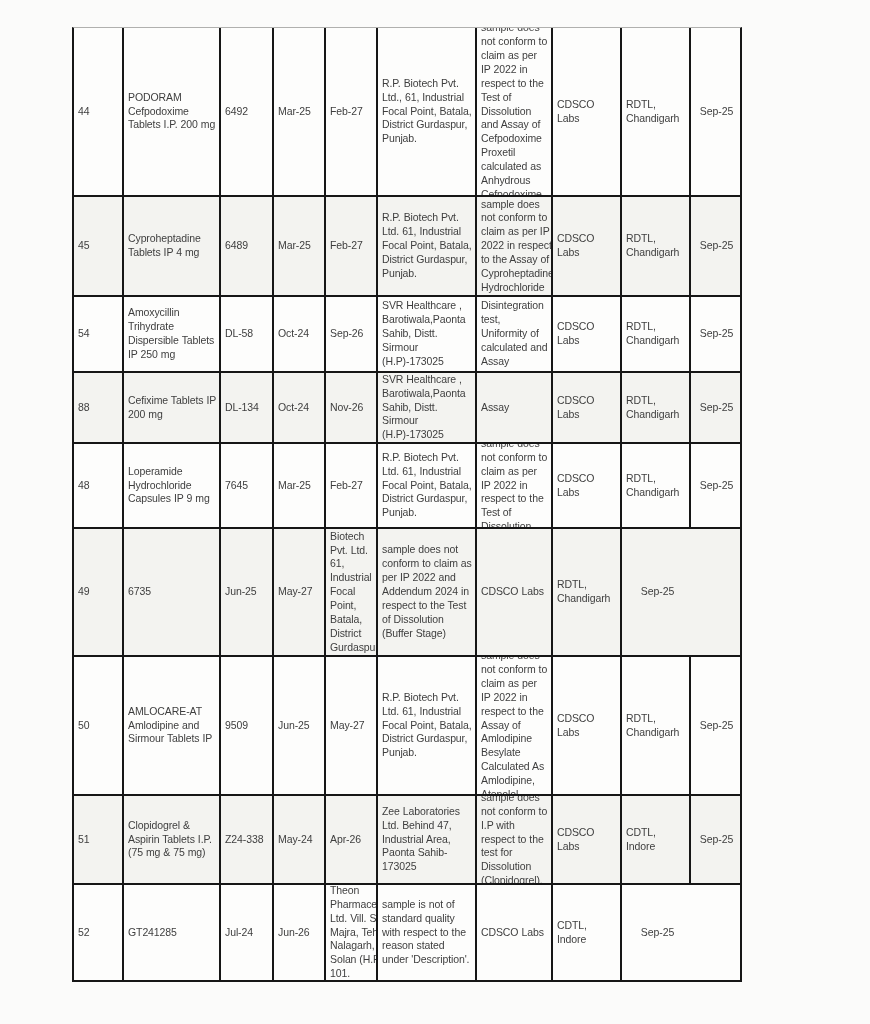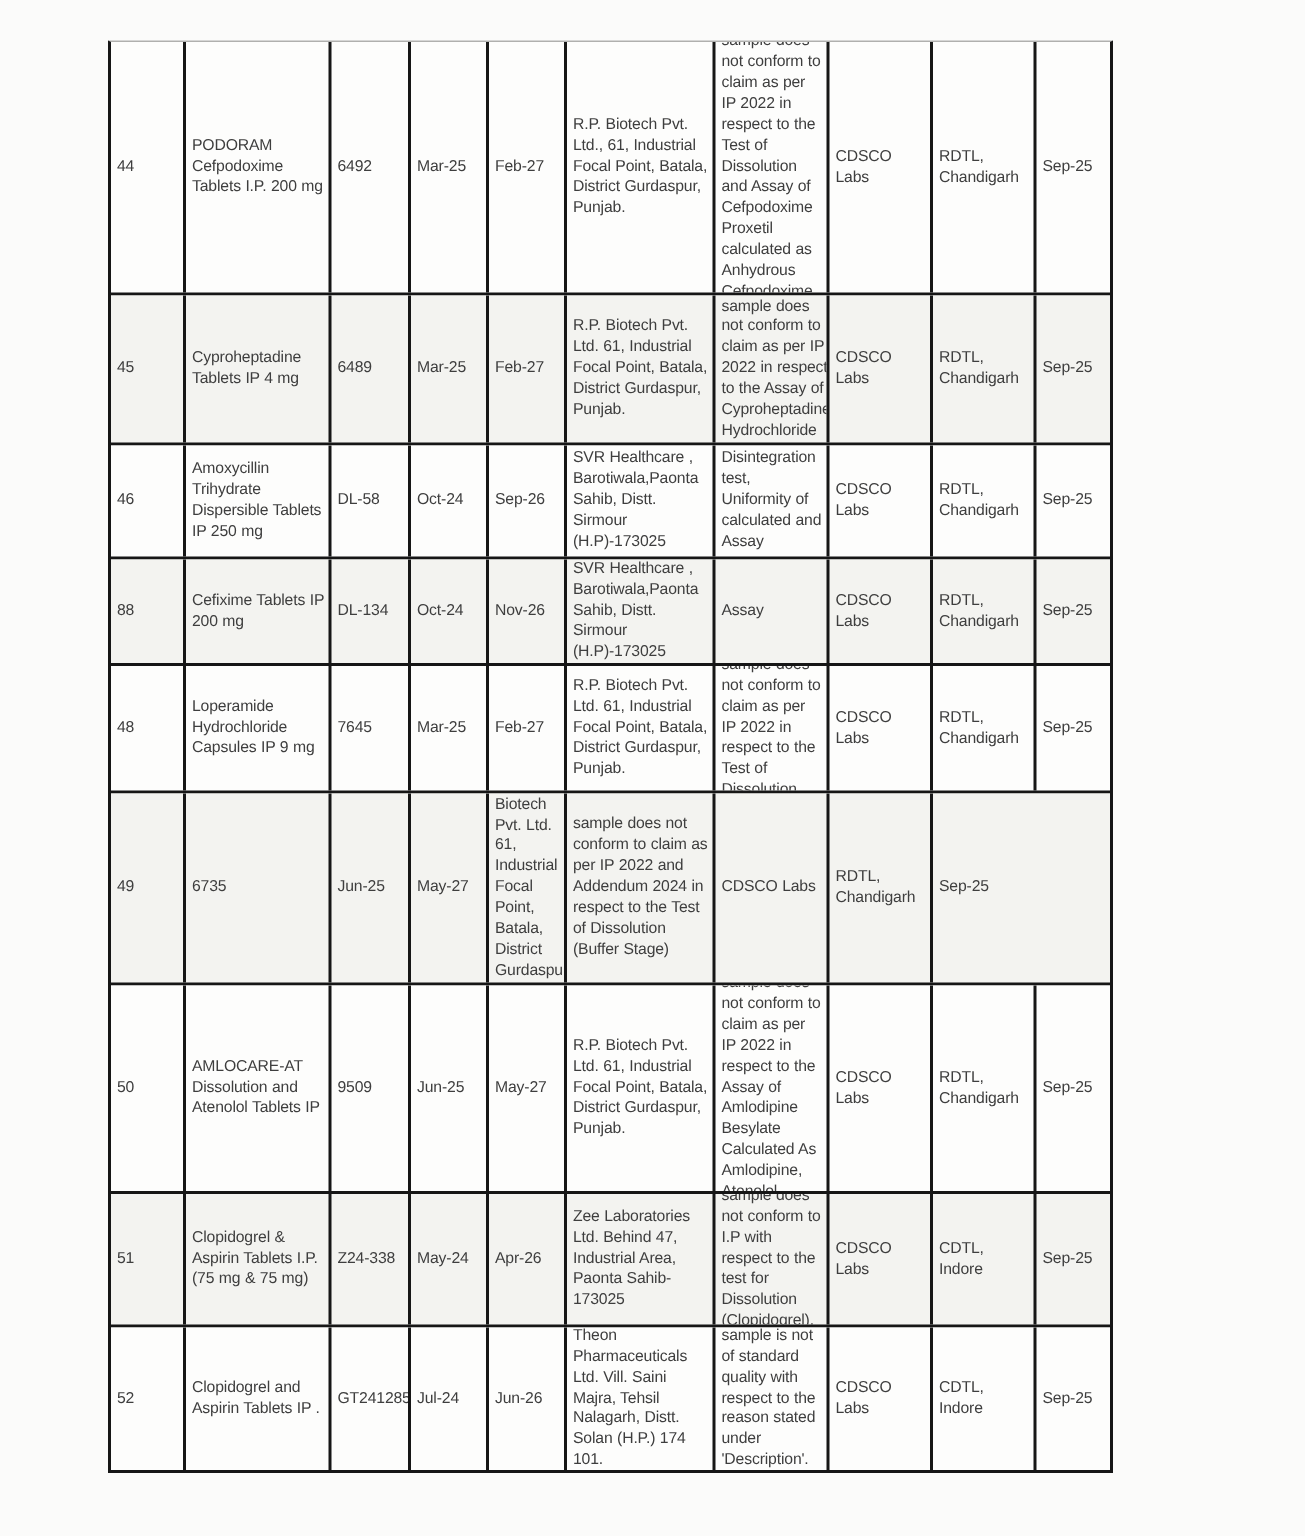--- a/index.html
+++ b/index.html
@@ -39,21 +39,21 @@
     padding: 1px 2px 1px 4px;
     display: flex;
     align-items: center;
     overflow: hidden;
     color: #3e3e3e;
     font-size: 10.5px;
     line-height: 1.32;
     letter-spacing: -0.1px;
     word-spacing: 0.2px;
   }
-  .cell:last-child { border-right: none; }
+  .cell:last-child { border-right: none; justify-content: center; }
   .cell span { display: block; }
   
   .r0 { height: 167px; }
   .r1 { height: 98px; }
   .r2 { height: 74px; }
   .r3 { height: 69px; }
   .r4 { height: 83px; }
   .r5 { height: 126px; }
   .r6 { height: 137px; }
   .r7 { height: 87px; }
@@ -126,21 +126,21 @@
       <div class="cell">
           <span>RDTL, Chandigarh</span>
         </div>
       <div class="cell">
           <span>Sep-25</span>
         </div>
     </div>
 
     <div class="trow r2">
       <div class="cell">
-          <span>46</span>
+          <span>54</span>
         </div>
       <div class="cell">
           <span>Amoxycillin Trihydrate Dispersible Tablets IP 250 mg</span>
         </div>
       <div class="cell">
           <span>DL-58</span>
         </div>
       <div class="cell">
           <span>Oct-24</span>
         </div>
@@ -258,21 +258,21 @@
       <div class="cell">
           <span>Sep-25</span>
         </div>
     </div>
 
     <div class="trow r6">
       <div class="cell">
           <span>50</span>
         </div>
       <div class="cell">
-          <span>AMLOCARE-AT Dissolution and Atenolol Tablets IP</span>
+          <span>AMLOCARE-AT Amlodipine and Sirmour Tablets IP</span>
         </div>
       <div class="cell">
           <span>9509</span>
         </div>
       <div class="cell">
           <span>Jun-25</span>
         </div>
       <div class="cell">
           <span>May-27</span>
         </div>
@@ -322,23 +322,20 @@
           <span>CDTL, Indore</span>
         </div>
       <div class="cell">
           <span>Sep-25</span>
         </div>
     </div>
 
     <div class="trow r8">
       <div class="cell">
           <span>52</span>
-        </div>
-      <div class="cell">
-          <span>Clopidogrel and Aspirin Tablets IP .</span>
         </div>
       <div class="cell">
           <span>GT241285</span>
         </div>
       <div class="cell">
           <span>Jul-24</span>
         </div>
       <div class="cell">
           <span>Jun-26</span>
         </div>

